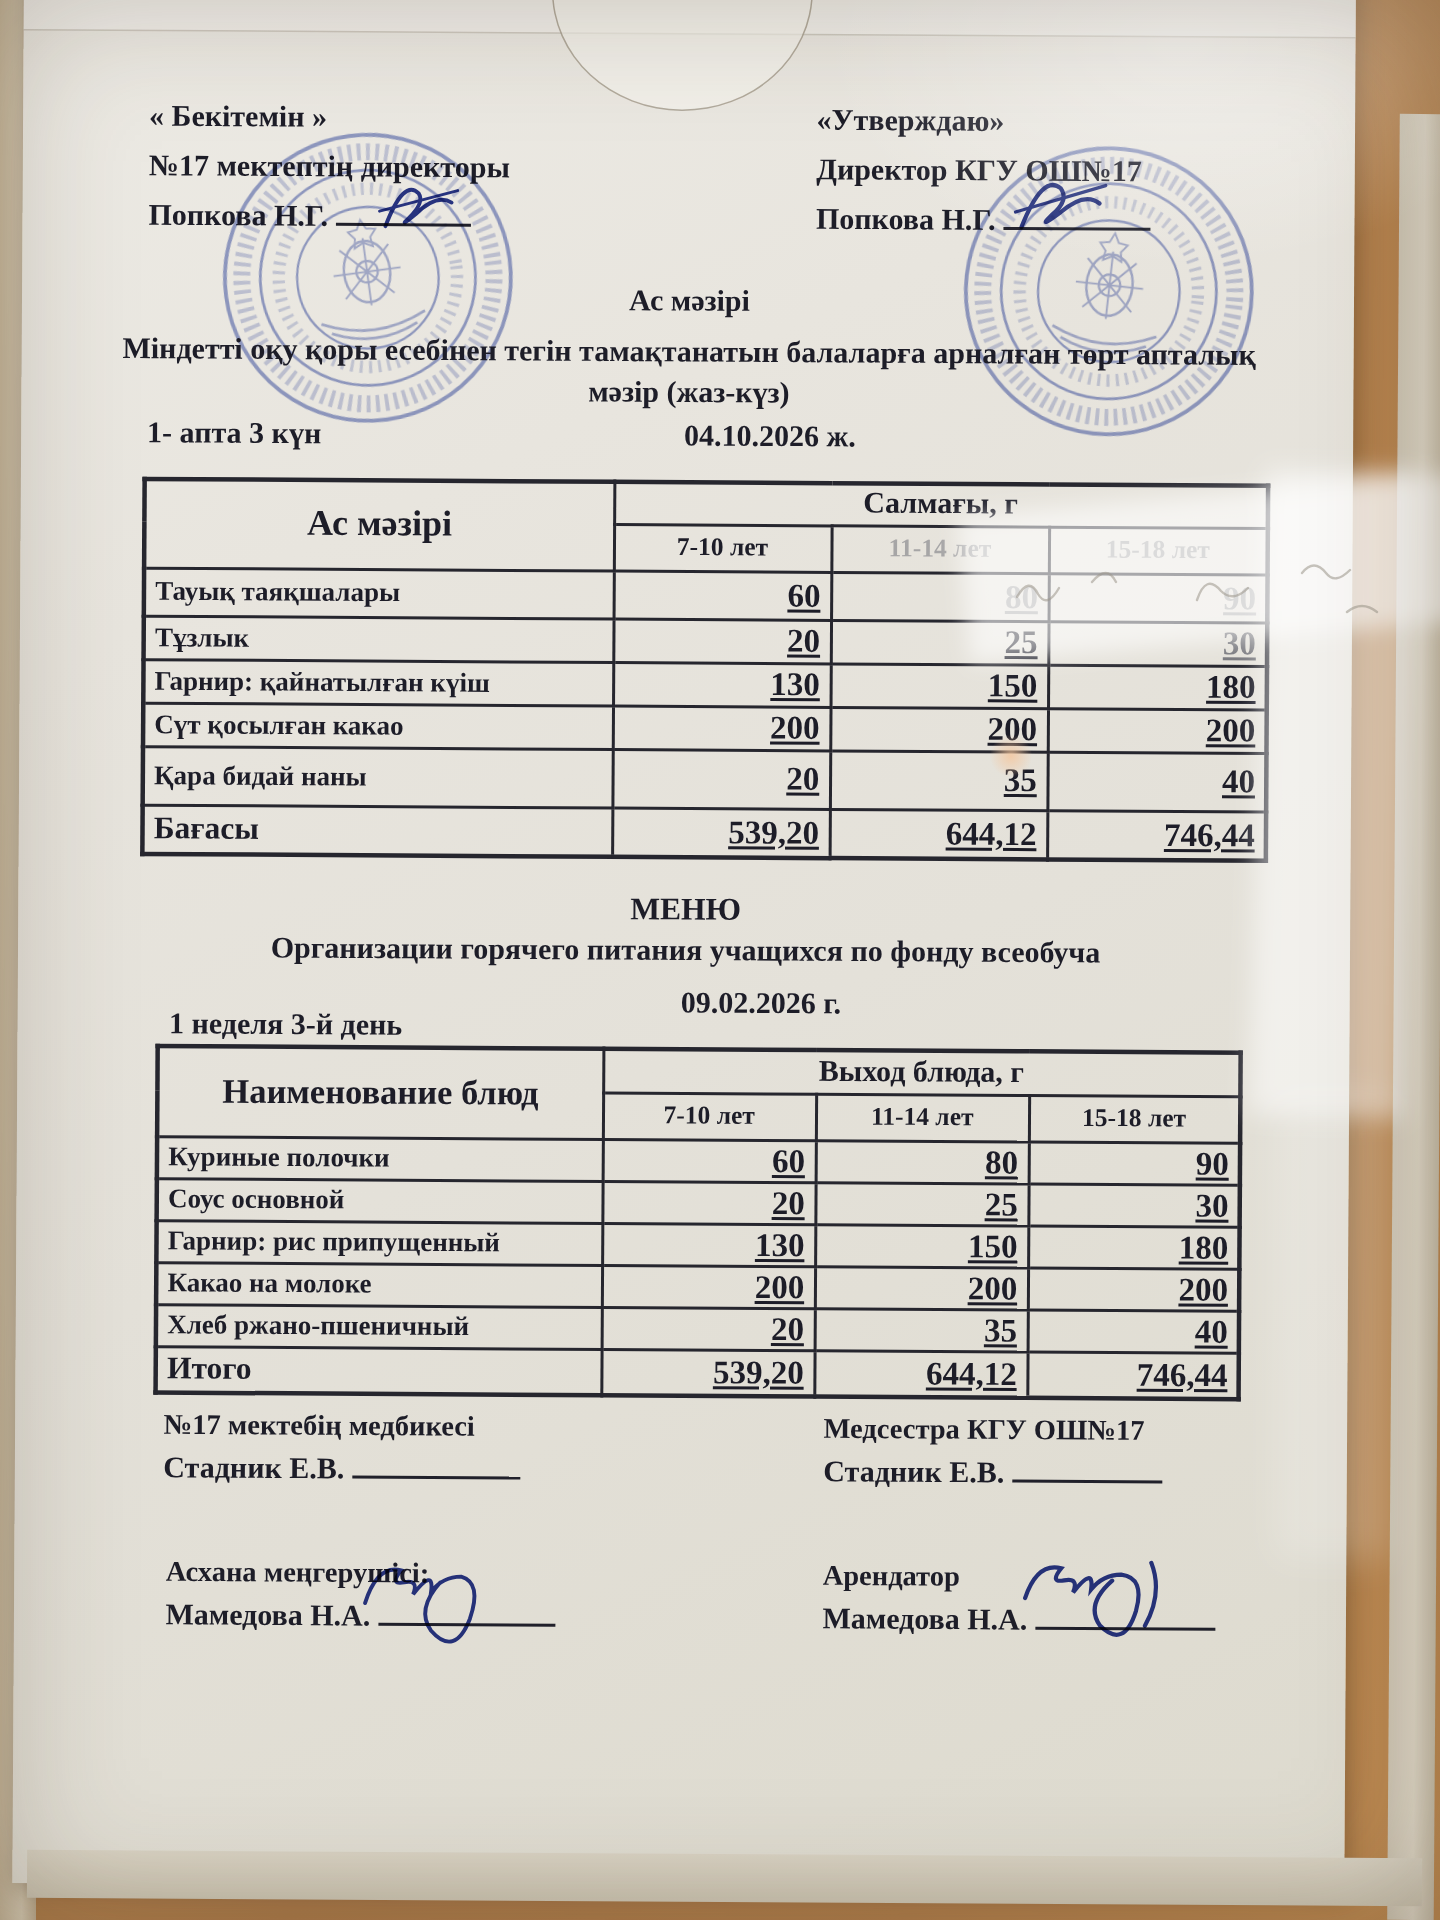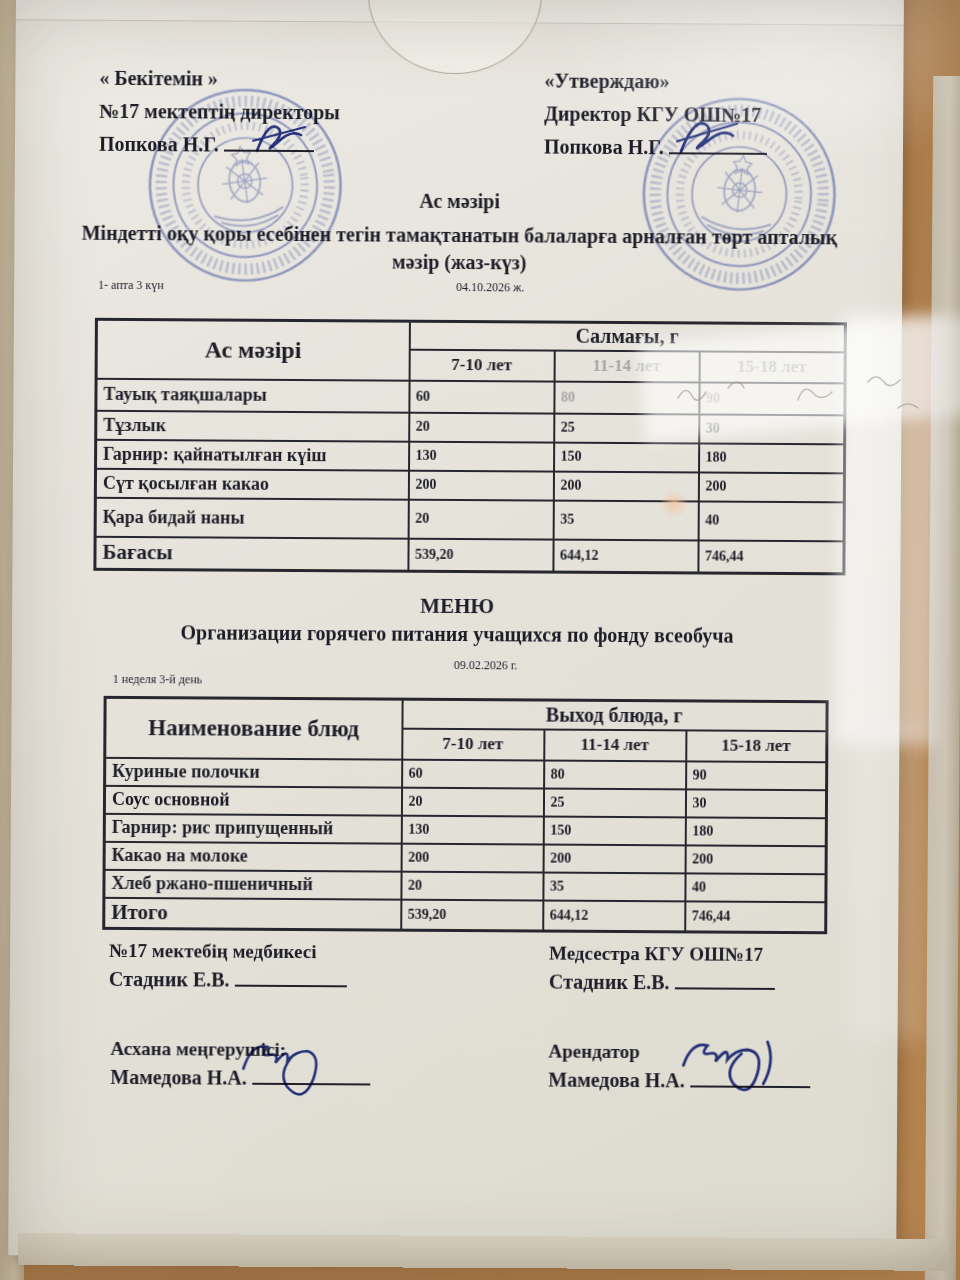--- a/index.html
+++ b/index.html
@@ -24,31 +24,31 @@
     box-shadow:2px 4px 16px rgba(60,40,20,.38);z-index:2;}
   .sleeve-band{position:absolute;left:0;top:0;width:100%;height:40px;
     background:rgba(255,255,255,.30);border-bottom:1px solid rgba(125,115,95,.30);}
   .thumb-hole{position:absolute;left:352px;top:-68px;width:172px;height:158px;border-radius:50%;
     border:1.5px solid rgba(125,115,95,.55);background:rgba(244,242,236,.65);}
   
   .approve{position:absolute;font-weight:bold;font-size:20px;line-height:33px;color:#1d1d28;}
   .uline{display:inline-block;border-bottom:2px solid #20202a;height:13px;vertical-align:baseline;}
   
   .center-line{position:absolute;left:30px;width:830px;text-align:center;font-weight:bold;color:#1d1d28;}
-  .dateline{position:absolute;font-weight:normal;font-size:12px;color:#1d1d28;}
+  .dateline{position:absolute;font-weight:bold;font-size:20px;color:#1d1d28;}
   
   table.menu{border-collapse:collapse;position:absolute;background:transparent;
     color:#1d1d28;table-layout:fixed;}
   table.menu td{border:2px solid #26262e;padding:0 6px;font-weight:bold;}
   table.menu{border:3px solid #26262e;}
   td.namehead{font-size:24px;text-align:center;}
   td.grouphead{font-size:20px;text-align:center;}
   td.agehead{font-size:17px;text-align:center;}
   td.dish{font-size:18px;text-align:left;}
-  td.val{font-size:14px;text-align:left;}
+  td.val{font-size:22px;text-align:right;text-decoration:underline;}
   td.totlab{font-size:21px;}
   .faded{color:rgba(70,72,85,.40);}
   .semi-faded{color:rgba(55,57,70,.62);}
   
   .signer{position:absolute;font-weight:bold;color:#1d1d28;}
   .signer .role{font-size:19px;line-height:26px;}
   .signer .name{font-size:20px;line-height:30px;}
   
   .stamp{position:absolute;mix-blend-mode:multiply;opacity:.58;filter:blur(.4px);}
   

